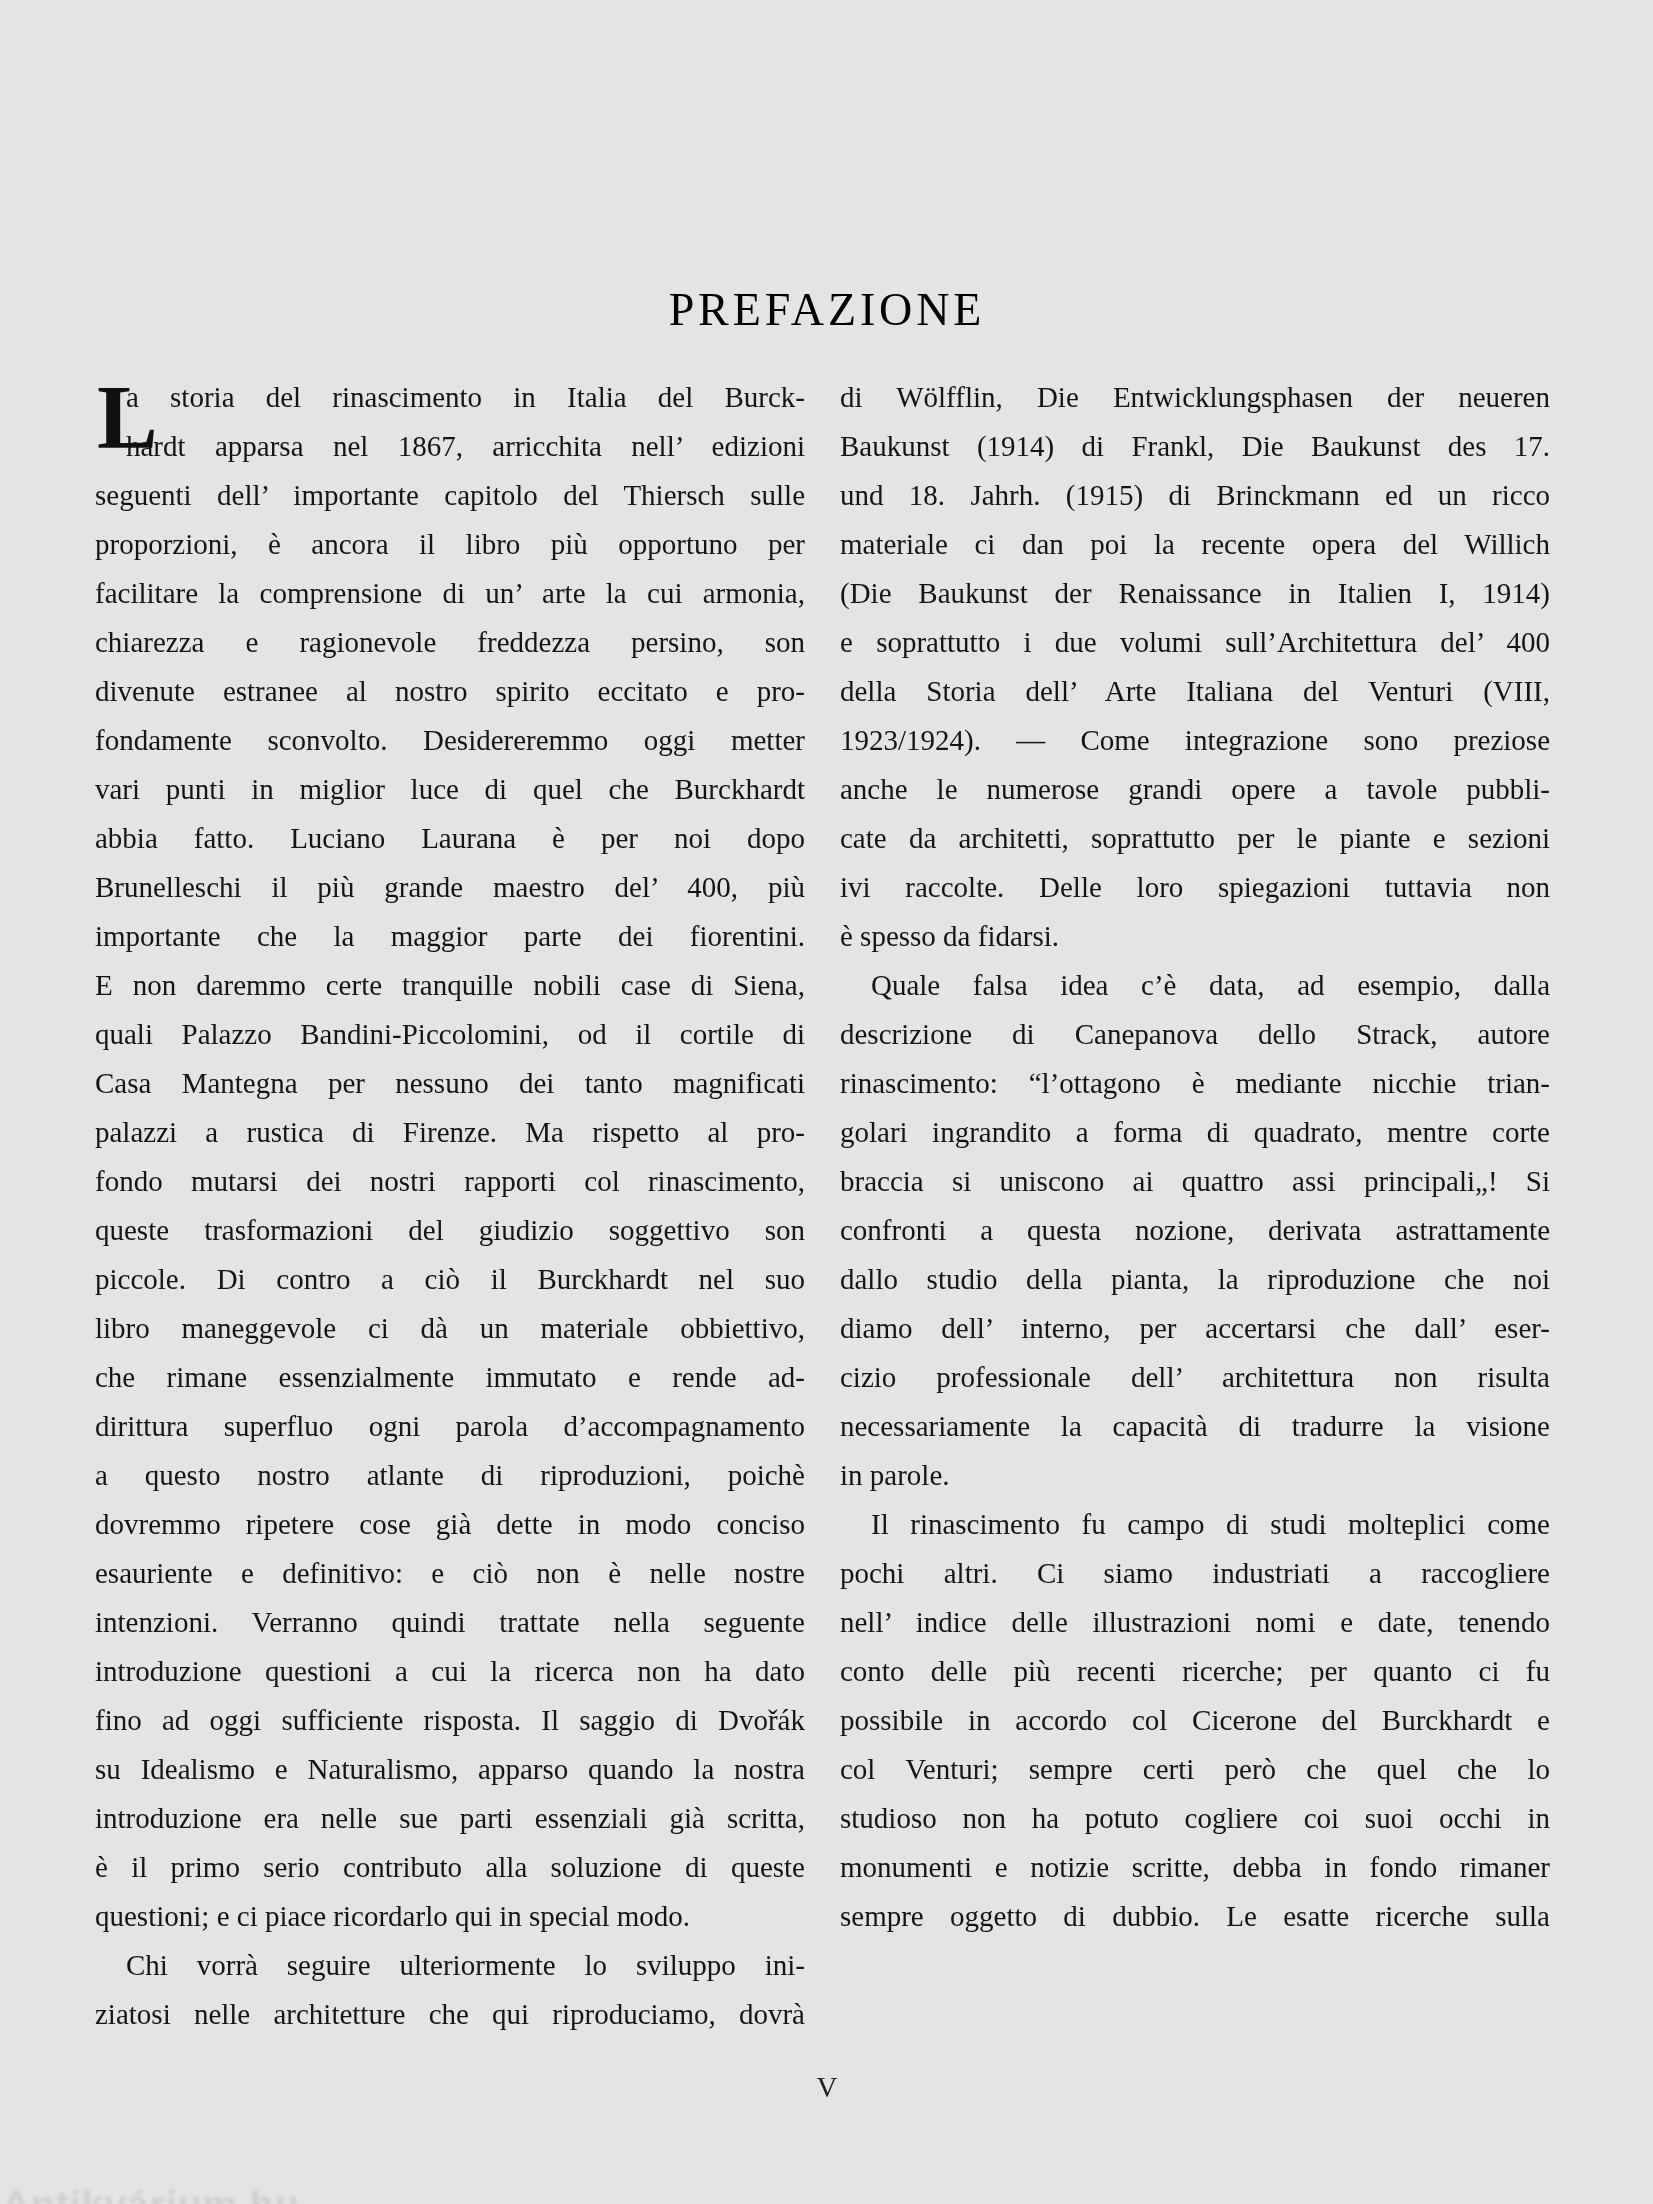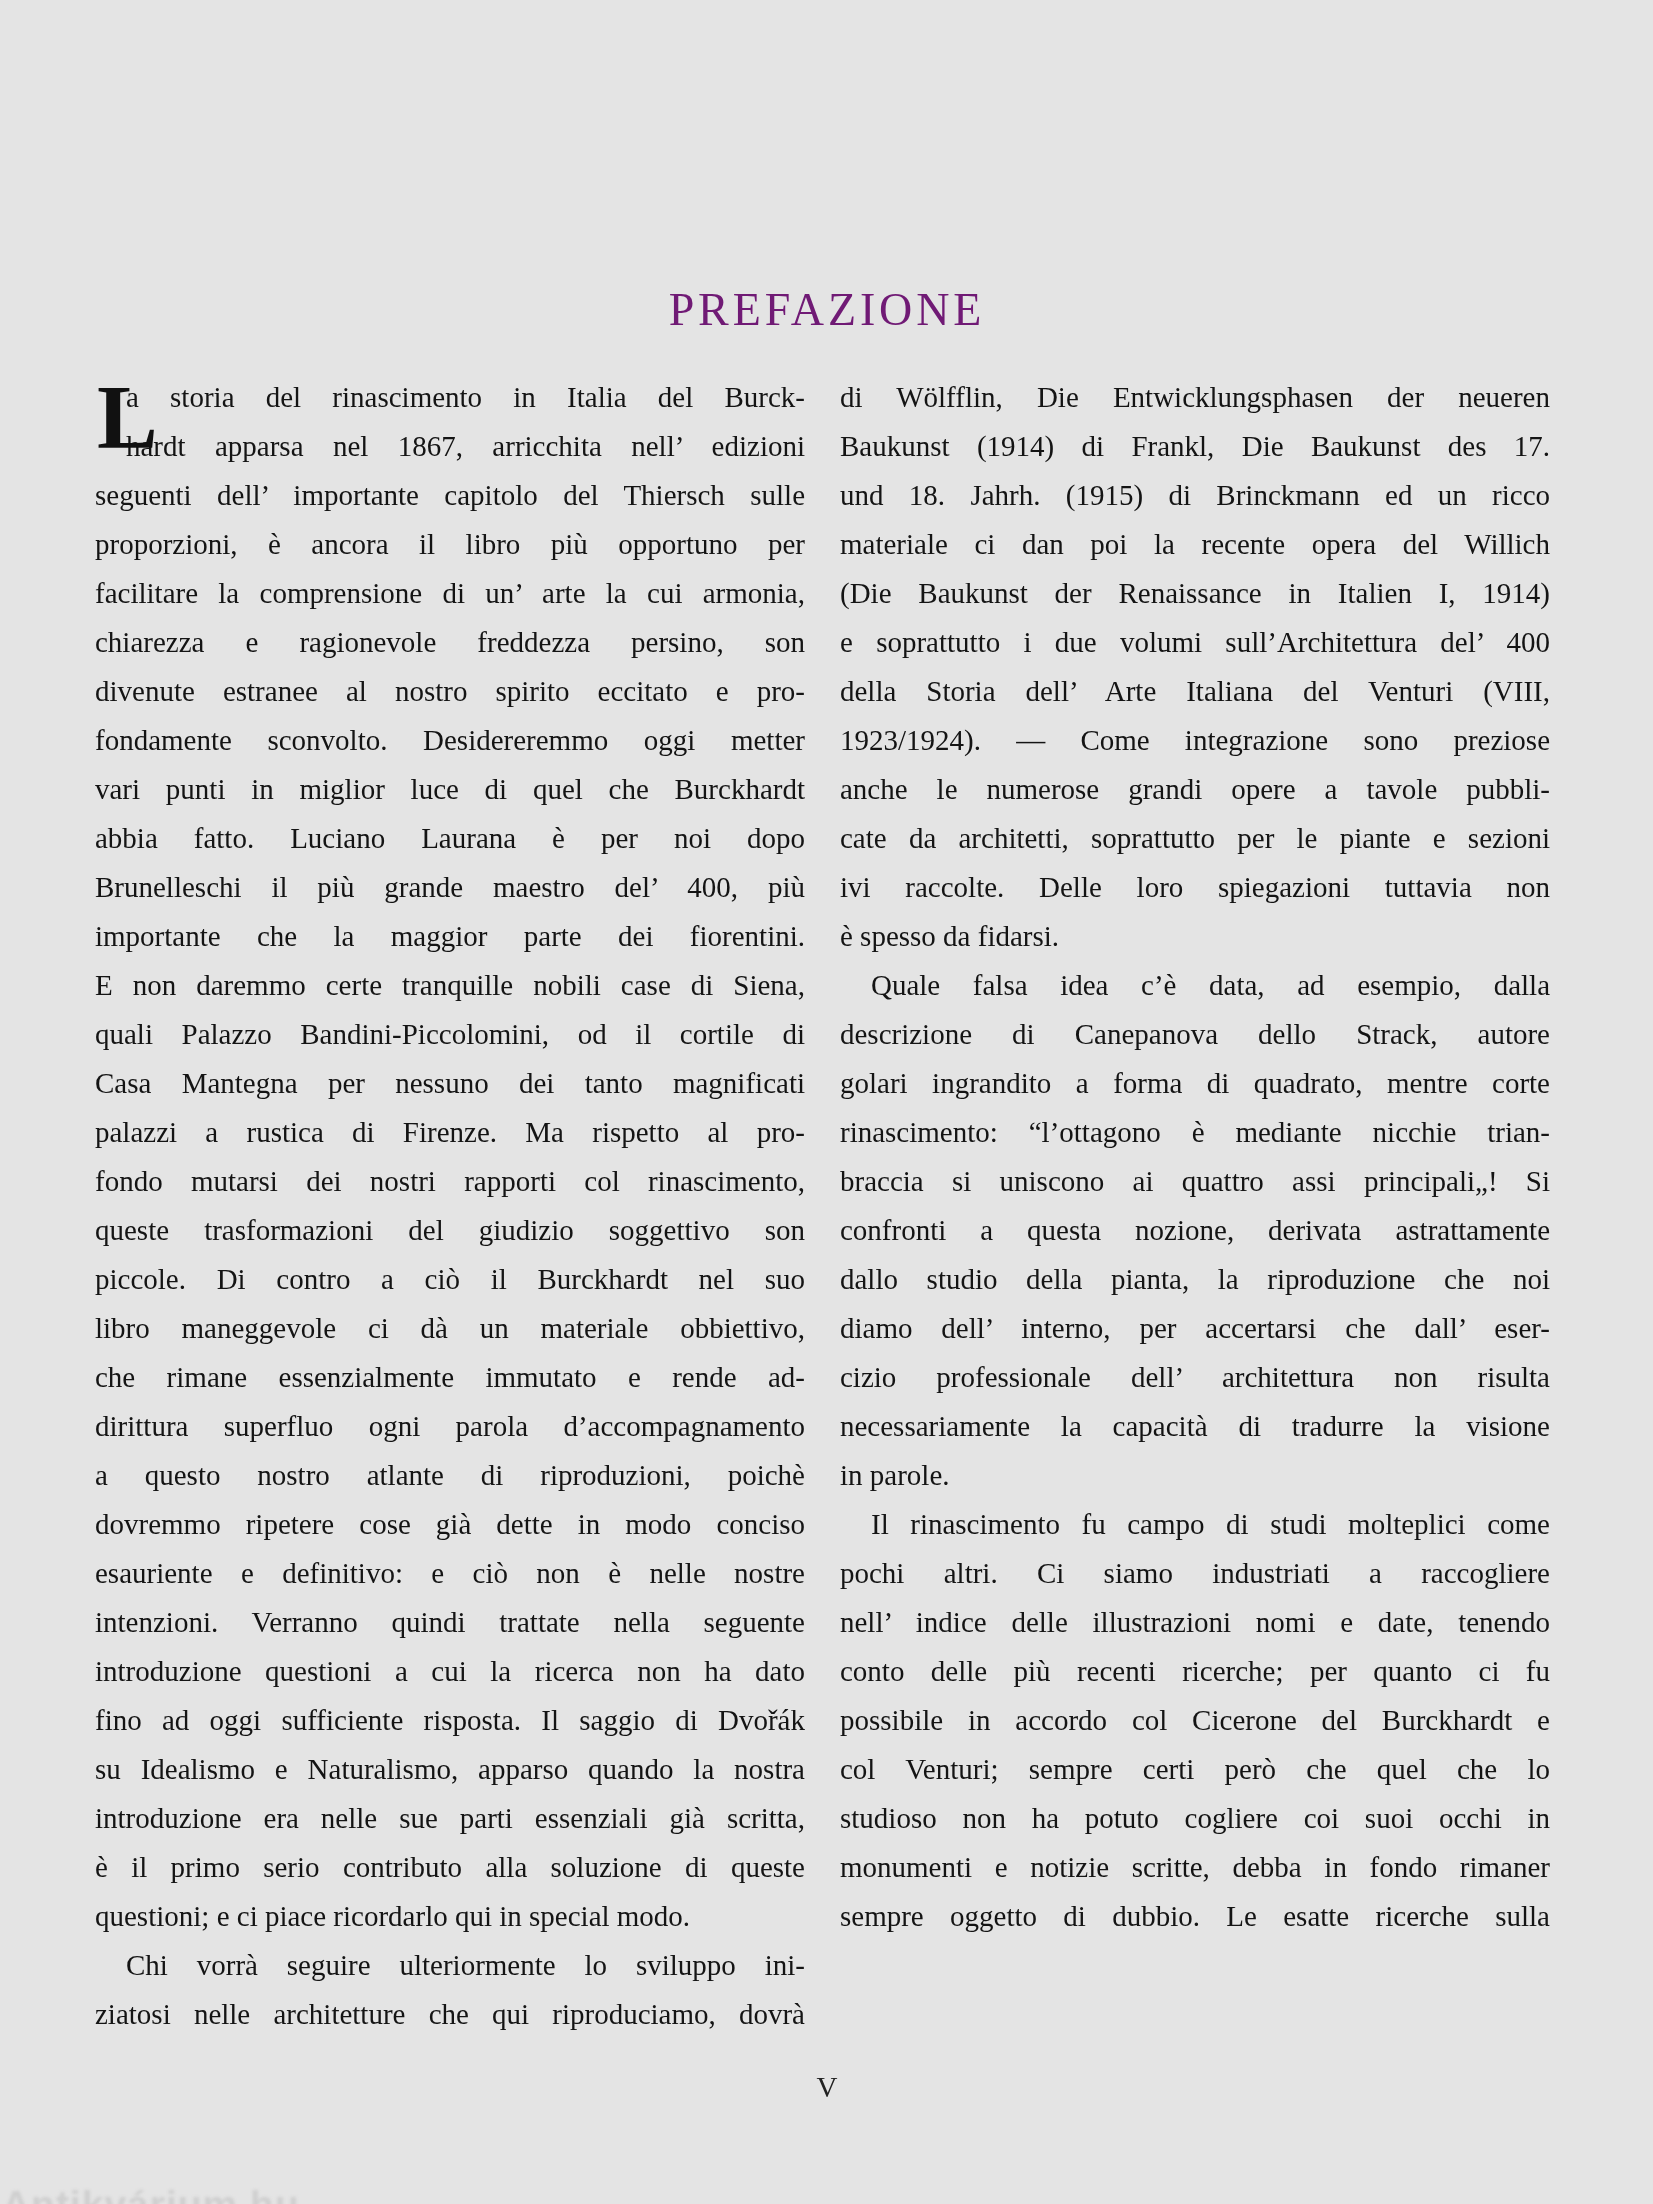--- a/index.html
+++ b/index.html
@@ -18,21 +18,21 @@
     .page-title {
       position: absolute;
       top: 283px;
       left: 0;
       width: 1654px;
       text-align: center;
       font-size: 46px;
       letter-spacing: 3.9px;
       font-weight: normal;
       margin: 0;
-      color: #701a75;
+      color: #000000;
     }
     .column {
       position: absolute;
       top: 373px;
       width: 710px;
       font-size: 29px;
       line-height: 49px;
       text-align: justify;
     }
     .col-left { left: 95px; }
@@ -139,22 +139,22 @@
       <span class="line">(Die Baukunst der Renaissance in Italien I, 1914)</span>
       <span class="line">e soprattutto i due volumi sull’Architettura del’ 400</span>
       <span class="line">della Storia dell’ Arte Italiana del Venturi (VIII,</span>
       <span class="line">1923/1924). — Come integrazione sono preziose</span>
       <span class="line">anche le numerose grandi opere a tavole pubbli-</span>
       <span class="line">cate da architetti, soprattutto per le piante e sezioni</span>
       <span class="line">ivi raccolte. Delle loro spiegazioni tuttavia non</span>
       <span class="line last">è spesso da fidarsi.</span>
       <span class="line indent">Quale falsa idea c’è data, ad esempio, dalla</span>
       <span class="line">descrizione di Canepanova dello Strack, autore</span>
+      <span class="line">rinascimento: “l’ottagono è mediante nicchie trian-</span>
       <span class="line">golari ingrandito a forma di quadrato, mentre corte</span>
-      <span class="line">rinascimento: “l’ottagono è mediante nicchie trian-</span>
       <span class="line">braccia si uniscono ai quattro assi principali„! Si</span>
       <span class="line">confronti a questa nozione, derivata astrattamente</span>
       <span class="line">dallo studio della pianta, la riproduzione che noi</span>
       <span class="line">diamo dell’ interno, per accertarsi che dall’ eser-</span>
       <span class="line">cizio professionale dell’ architettura non risulta</span>
       <span class="line">necessariamente la capacità di tradurre la visione</span>
       <span class="line last">in parole.</span>
       <span class="line indent">Il rinascimento fu campo di studi molteplici come</span>
       <span class="line">pochi altri. Ci siamo industriati a raccogliere</span>
       <span class="line">nell’ indice delle illustrazioni nomi e date, tenendo</span>

